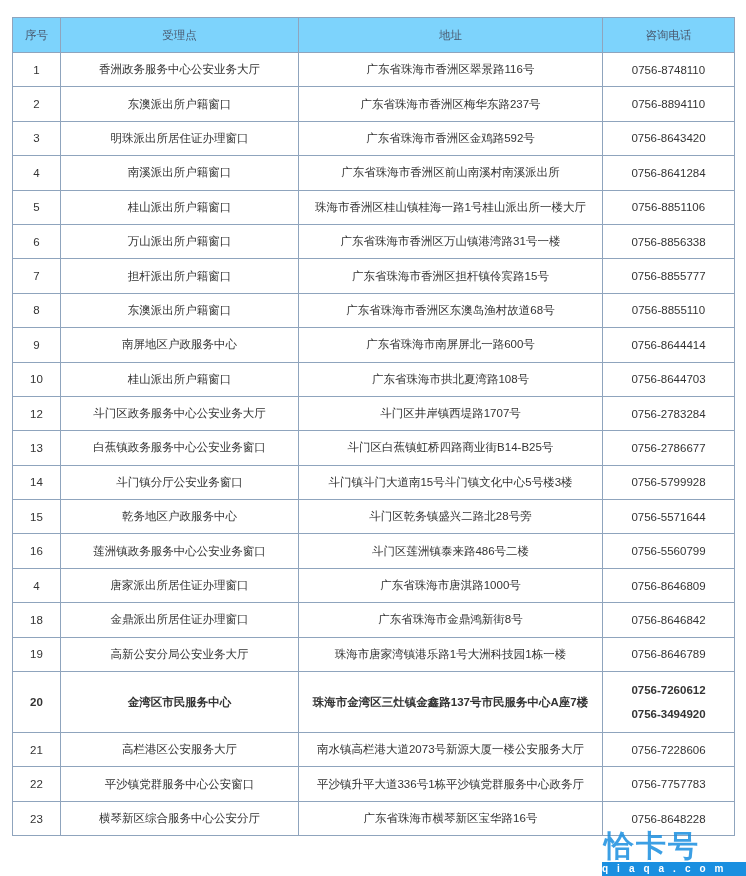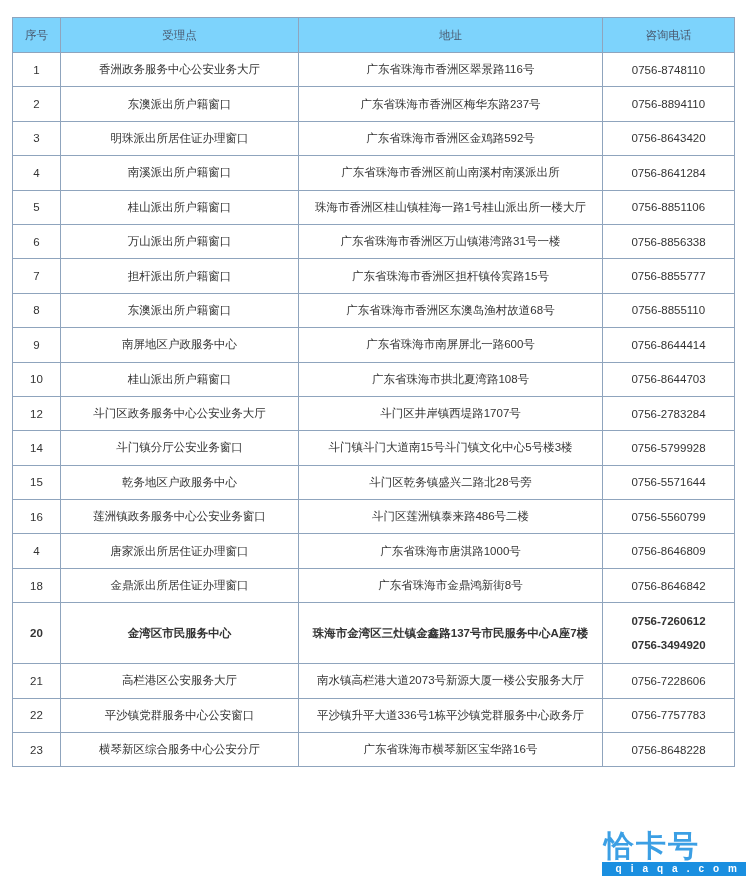--- a/index.html
+++ b/index.html
@@ -9,21 +9,21 @@
             table-layout:fixed; font-size:11.5px; color:#333333; }
   table.t th, table.t td { border:1px solid #8fa4bd; text-align:center; vertical-align:middle; padding:0; }
   table.t thead th { background:#7dd3fc; color:#4a5a70; font-weight:normal; height:34px; }
   table.t tbody td { height:33.4px; }
   table.t tbody tr.tall td { height:60px;font-weight:bold; }
   .phone-line { display:block; line-height:24px; }
   .wm { position:absolute; left:602px; top:826px; width:144px; height:50px; pointer-events:none; }
   .wm-logo { position:absolute; left:2px; top:0; font-size:30px; font-weight:bold; color:#1a8fe0;
              letter-spacing:2px; opacity:0.85; white-space:nowrap; }
   .wm-bar { position:absolute; left:0; bottom:0; width:144px; height:14px; background:#1a8fe0;
-            color:#ffffff; font-size:10px; letter-spacing:9px; text-align:right; line-height:14px; font-weight:bold; }
+            color:#ffffff; font-size:10px; letter-spacing:9px; text-align:left; line-height:14px; font-weight:bold; }
 </style>
 </head>
 <body>
 
 <table class="t">
   <colgroup>
     <col style="width:48px">
     <col style="width:238px">
     <col style="width:304px">
     <col style="width:132px">
@@ -119,20 +119,28 @@
       </tr>
       <tr>
         <td>12</td>
         <td>斗门区政务服务中心公安业务大厅</td>
         <td>斗门区井岸镇西堤路1707号</td>
         <td>
           <span class="phone-line">0756-2783284</span>
         </td>
       </tr>
       <tr>
+        <td>13</td>
+        <td>白蕉镇政务服务中心公安业务窗口</td>
+        <td>斗门区白蕉镇虹桥四路商业街B14-B25号</td>
+        <td>
+          <span class="phone-line">0756-2786677</span>
+        </td>
+      </tr>
+      <tr>
         <td>14</td>
         <td>斗门镇分厅公安业务窗口</td>
         <td>斗门镇斗门大道南15号斗门镇文化中心5号楼3楼</td>
         <td>
           <span class="phone-line">0756-5799928</span>
         </td>
       </tr>
       <tr>
         <td>15</td>
         <td>乾务地区户政服务中心</td>
@@ -156,20 +164,28 @@
         <td>
           <span class="phone-line">0756-8646809</span>
         </td>
       </tr>
       <tr>
         <td>18</td>
         <td>金鼎派出所居住证办理窗口</td>
         <td>广东省珠海市金鼎鸿新街8号</td>
         <td>
           <span class="phone-line">0756-8646842</span>
+        </td>
+      </tr>
+      <tr>
+        <td>19</td>
+        <td>高新公安分局公安业务大厅</td>
+        <td>珠海市唐家湾镇港乐路1号大洲科技园1栋一楼</td>
+        <td>
+          <span class="phone-line">0756-8646789</span>
         </td>
       </tr>
       <tr class="tall">
         <td>20</td>
         <td>金湾区市民服务中心</td>
         <td>珠海市金湾区三灶镇金鑫路137号市民服务中心A座7楼</td>
         <td>
           <span class="phone-line">0756-7260612</span>
           <span class="phone-line">0756-3494920</span>
         </td>

